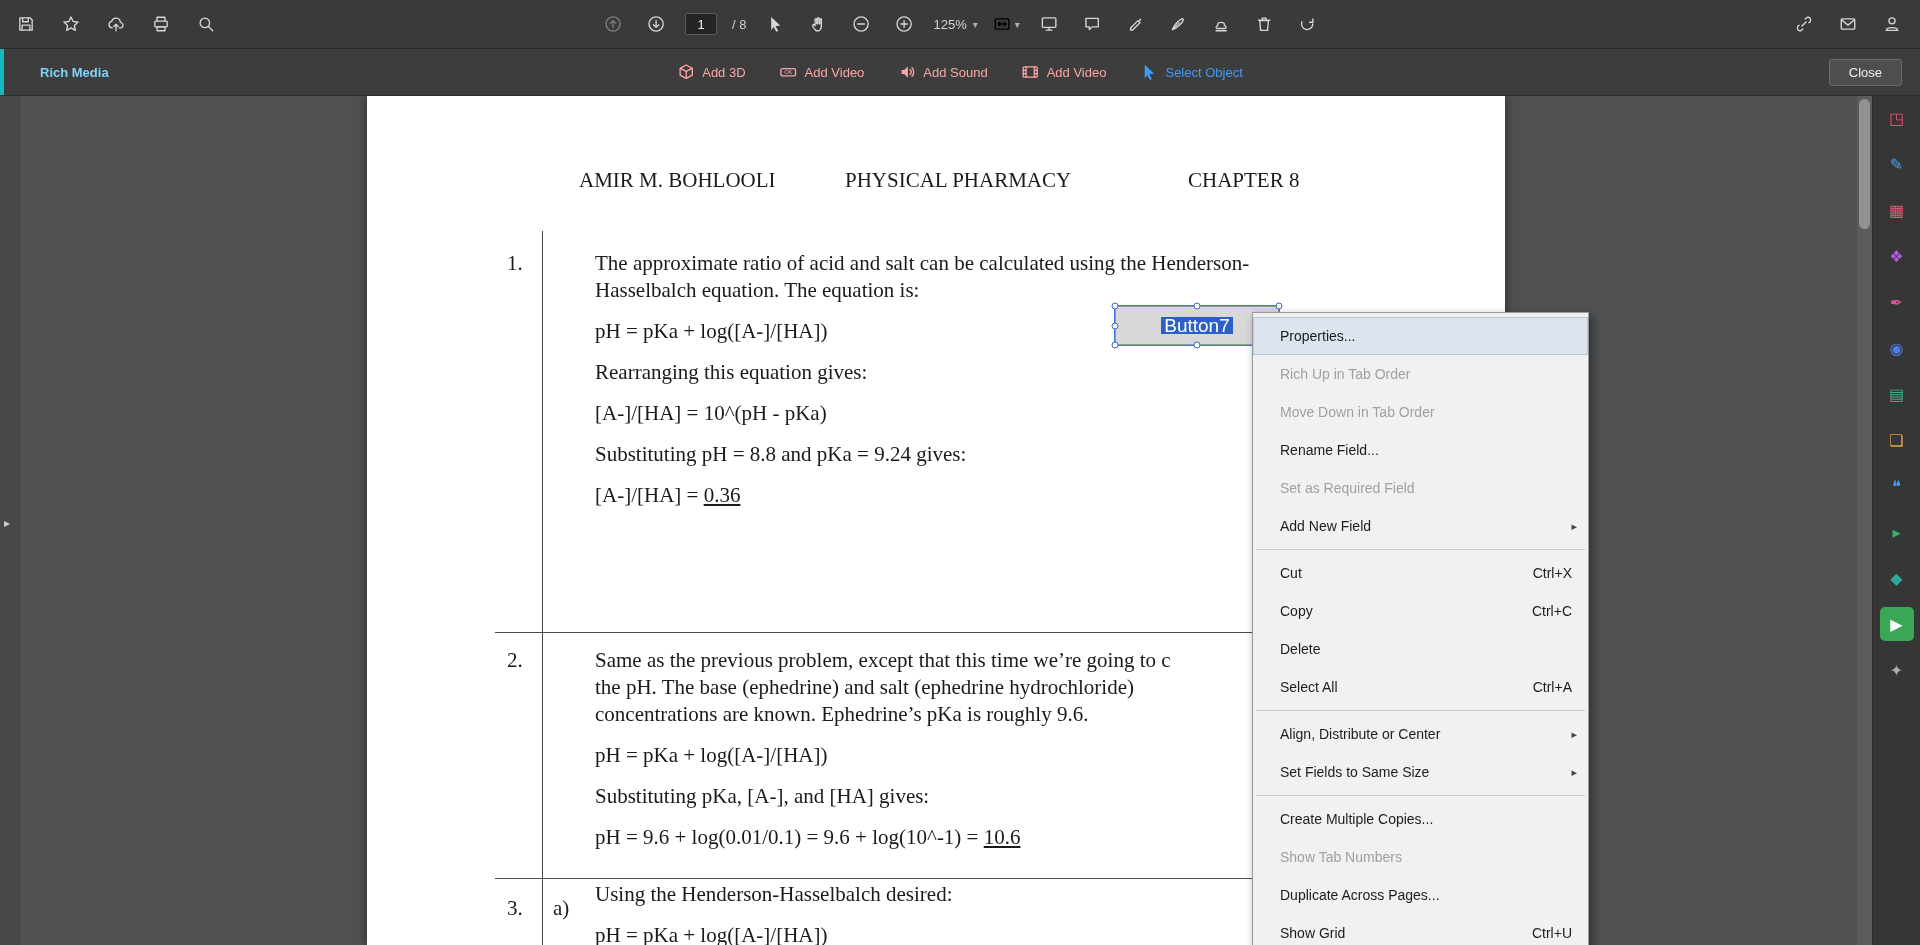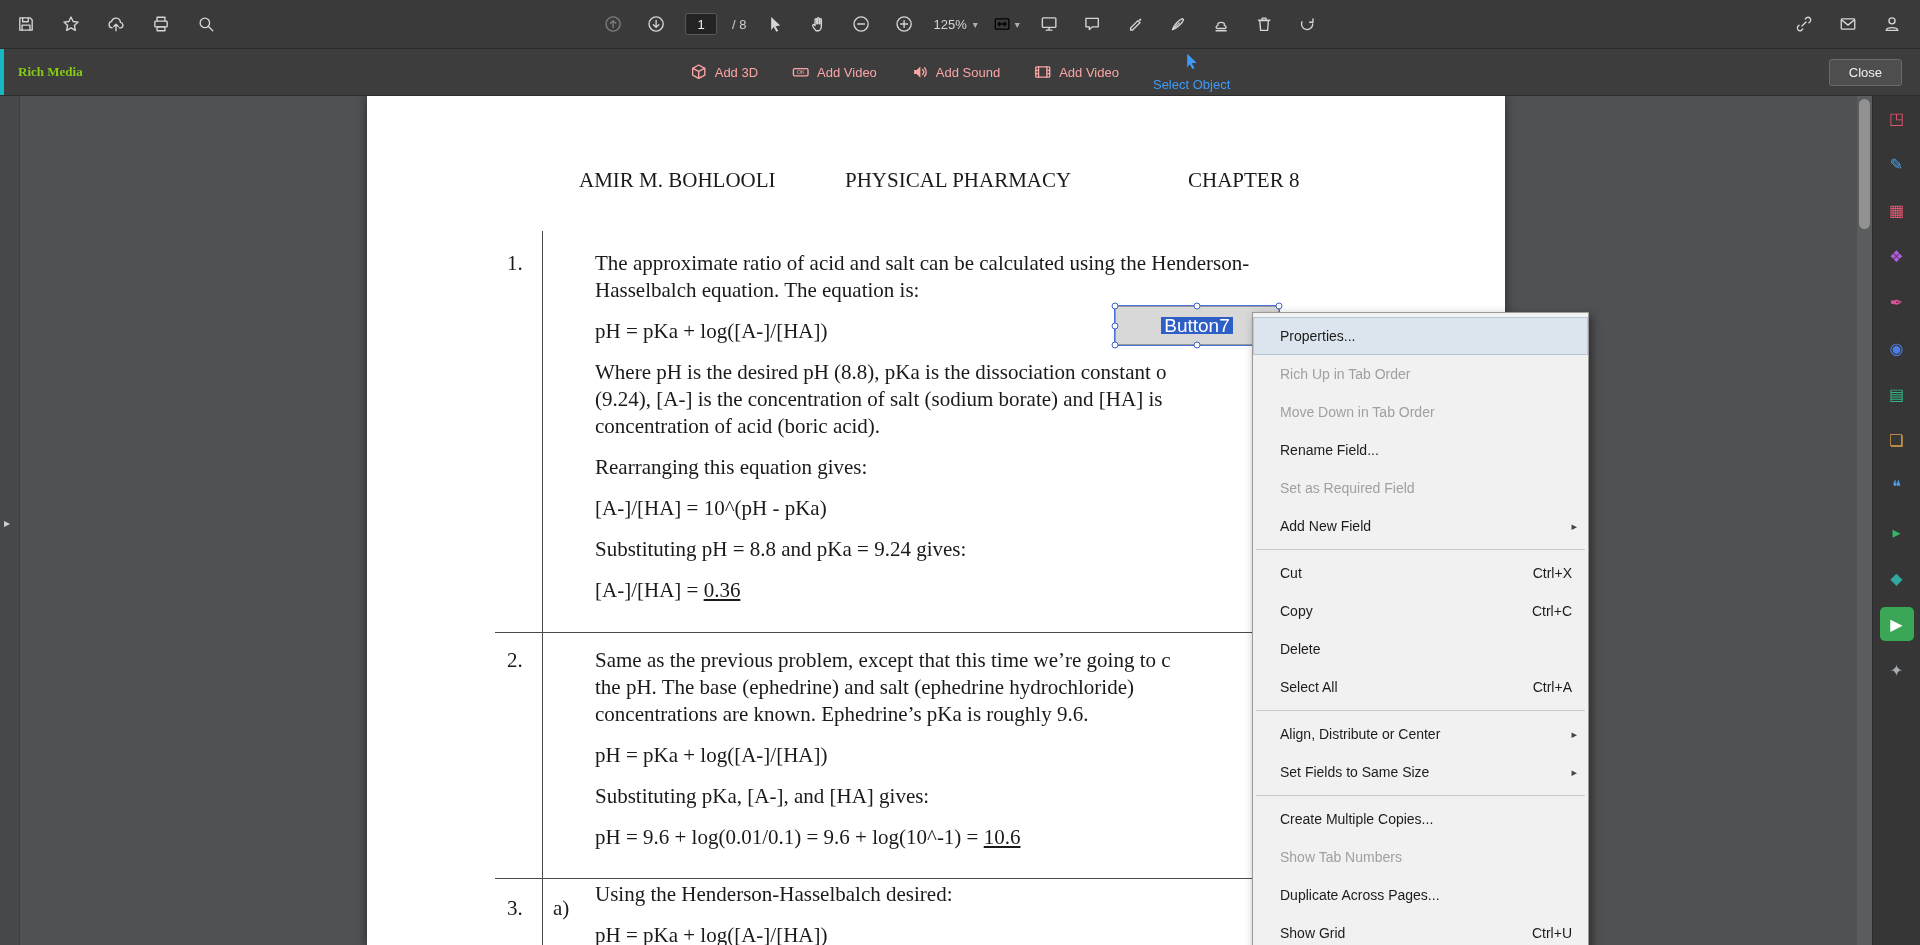--- a/index.html
+++ b/index.html
@@ -21,24 +21,24 @@
   .page-input{width:32px;height:22px;background:#242424;border:1px solid #5b5b5b;color:#f0f0f0;
     font-size:13px;text-align:center;border-radius:2px;font-family:"Liberation Sans",sans-serif;}
   .zoom{display:flex;align-items:center;gap:6px;color:#d6d6d6;font-size:13px;cursor:default;}
   .caret{font-size:10px;color:#b0b0b0;}
   .fit-wrap{display:flex;align-items:center;gap:4px;}
 
   
   .richbar{position:absolute;top:49px;left:0;width:1920px;height:47px;background:#3d3d3d;
     border-bottom:1px solid #2c2c2c;display:flex;align-items:center;z-index:5;}
   .rich-accent{position:absolute;left:0;top:0;bottom:0;width:4px;}
-  .rich-title{padding-left:18px;color:#84cc16;font-size:13px;font-weight:bold;font-family:Liberation Serif, serif;}
+  .rich-title{padding-left:40px;color:#7dd3fc;font-size:13px;font-weight:bold;}
   .rich-center{position:absolute;left:50%;transform:translateX(-50%);display:flex;align-items:center;gap:34px;}
   .rich-tool{display:flex;align-items:center;gap:7px;font-size:13px;color:#fca5a5;cursor:default;}
-  .rich-tool.active{color:#3f9bfa;flex-direction:column;}
+  .rich-tool.active{color:#3f9bfa;}
   .close-btn{margin-left:auto;margin-right:18px;background:#4e4e4e;border:1px solid #6b6b6b;color:#f0f0f0;
     font-size:13px;padding:5px 19px;border-radius:3px;cursor:default;}
 
   
   .content{position:absolute;top:96px;left:0;width:1920px;height:849px;display:flex;}
   .canvas{position:relative;width:1872px;height:849px;background:#4f5153;overflow:hidden;}
   .left-strip{position:absolute;left:0;top:0;bottom:0;width:20px;background:#47484a;border-right:1px solid #3e3f41;}
   .expand-arrow{position:absolute;left:4px;top:420px;color:#cfcfcf;font-size:12px;cursor:default;}
 
   
@@ -356,25 +356,20 @@
     <div class="item-num" style="left: 140px; top: 154px;">1.</div>
         <div class="item-text" style="left: 228px; top: 154px;">
           <div class="para">
             <div class="doc-line">The approximate ratio of acid and salt can be calculated using the Henderson-</div>
             <div class="doc-line">Hasselbalch equation. The equation is:</div>
           </div>
           <div class="para">
             <div class="doc-line">pH = pKa + log([A-]/[HA])</div>
           </div>
           <div class="para">
-            <div class="doc-line">Where pH is the desired pH (8.8), pKa is the dissociation constant o</div>
-            <div class="doc-line">(9.24), [A-] is the concentration of salt (sodium borate) and [HA] is</div>
-            <div class="doc-line">concentration of acid (boric acid).</div>
-          </div>
-          <div class="para">
             <div class="doc-line">Rearranging this equation gives:</div>
           </div>
           <div class="para">
             <div class="doc-line">[A-]/[HA] = 10^(pH - pKa)</div>
           </div>
           <div class="para">
             <div class="doc-line">Substituting pH = 8.8 and pKa = 9.24 gives:</div>
           </div>
           <div class="para">
             <div class="doc-line"><span>[A-]/[HA] = </span><span class="answer">0.36</span></div>

